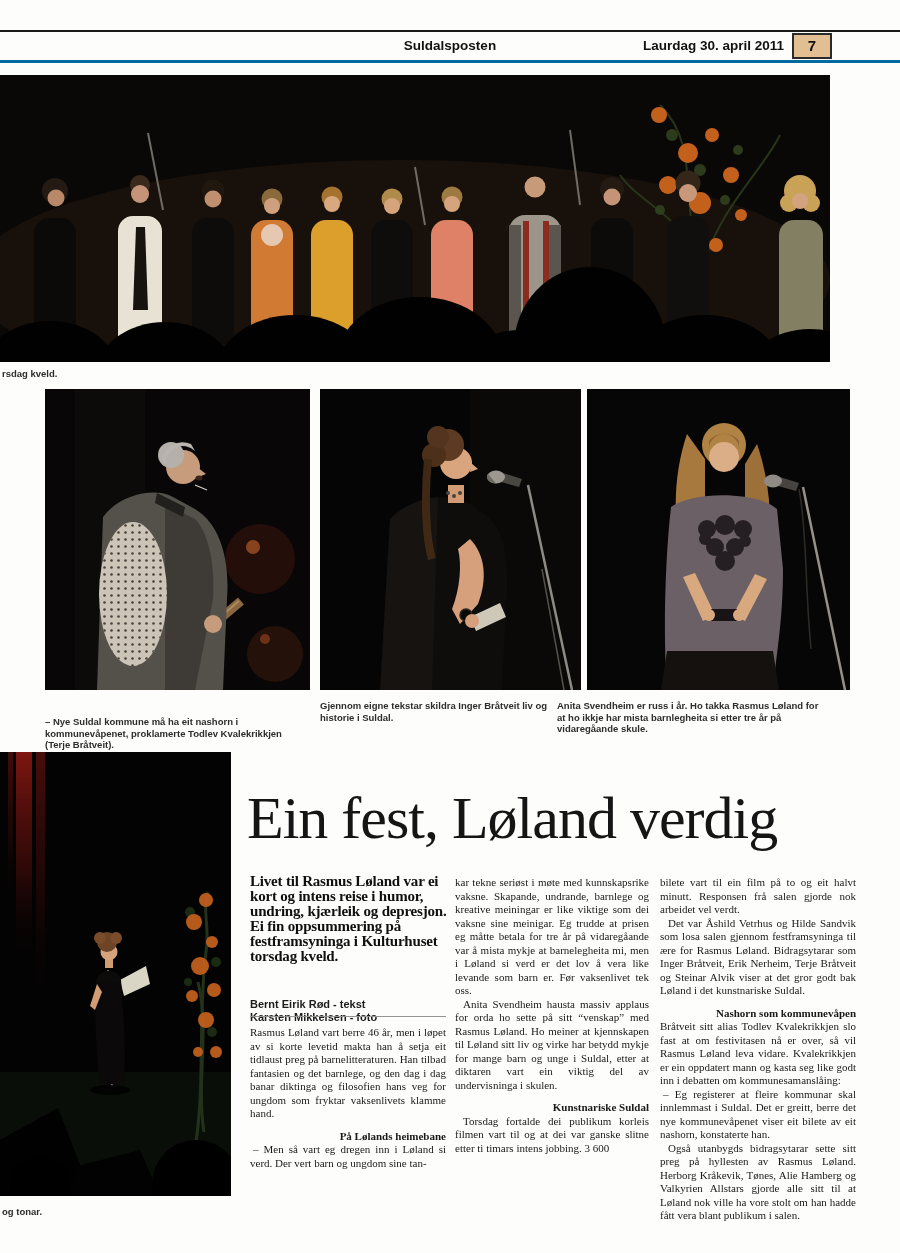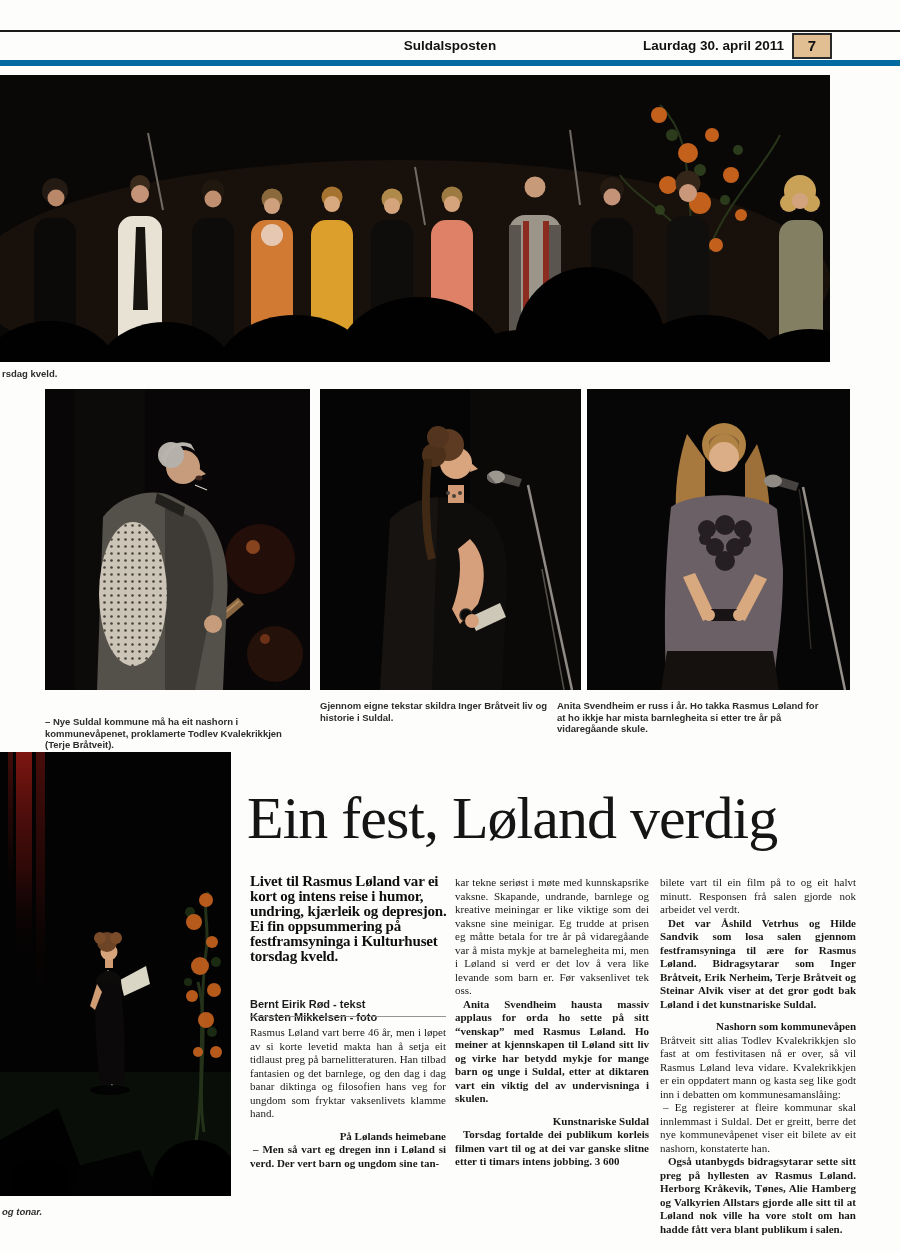--- a/index.html
+++ b/index.html
@@ -1,20 +1,20 @@
 <!DOCTYPE html>
 <html><head>
 <meta charset="utf-8">
 <style>
   html,body{margin:0;padding:0;background:#ffffff;}
   .page{position:relative;width:900px;height:1253px;background:#fdfdfc;overflow:hidden;
         font-family:"Liberation Sans",sans-serif;}
   
   .hdr{position:absolute;left:0;top:30px;width:900px;height:28px;
-       border-top:2px solid #1a1a1a;border-bottom:6px solid #0369a1;}
+       border-top:2px solid #1a1a1a;border-bottom:3px solid #0369a1;}
   .paper{position:absolute;left:0;right:0;top:6px;text-align:center;
          font:bold 13.5px "Liberation Sans",sans-serif;color:#111;}
   .date{position:absolute;right:116px;top:6px;
         font:bold 13.5px "Liberation Sans",sans-serif;color:#111;}
   .pagebox{position:absolute;right:68px;top:1px;width:36px;height:22px;
            background:#e1bf92;border:2px solid #2a2a2a;text-align:center;
            font:bold 15px/22px "Liberation Sans",sans-serif;color:#111;}
   
   .photo{position:absolute;overflow:hidden;background:#000;}
   .photo svg{display:block;width:100%;height:100%;}
@@ -22,35 +22,35 @@
   .ph-a{left:45px;top:389px;width:265px;height:301px;}
   .ph-b{left:320px;top:389px;width:261px;height:301px;}
   .ph-c{left:587px;top:389px;width:263px;height:301px;}
   .ph-left{left:0;top:752px;width:231px;height:444px;}
   
   .cap{position:absolute;font:bold 9.5px/11.5px "Liberation Sans",sans-serif;color:#2d2d2d;}
   .cap-top{left:2px;top:368px;width:220px;}
   .cap-a{left:45px;top:716px;width:262px;}
   .cap-b{left:320px;top:700px;width:258px;}
   .cap-c{left:557px;top:700px;width:263px;}
-  .cap-left{left:2px;top:1206px;width:220px;font-style:italic;}
+  .cap-left{left:2px;top:1206px;width:220px;}
   
   .headline{position:absolute;left:247px;top:786px;width:653px;margin:0;
             font:400 60px/64px "Liberation Serif",serif;color:#151515;
             letter-spacing:-1px;white-space:nowrap;}
   .lead{position:absolute;left:250px;top:874px;width:200px;
         font:bold 15px/15px "Liberation Serif",serif;color:#0f0f0f;letter-spacing:-0.2px;}
   .byline{position:absolute;left:250px;top:986px;
           font:bold 11px/12.5px "Liberation Sans",sans-serif;color:#1c1c1c;margin-top:12px;}
   .rule{position:absolute;left:250px;top:1016px;width:196px;height:1px;background:#979490;}
   .bodycol{position:absolute;font:11px/13.5px "Liberation Serif",serif;color:#191919;
            text-align:justify;overflow:hidden;}
   .bodycol p{margin:0;}
   .bodycol p.h{font-weight:bold;margin-top:9px;text-align:right;}
-  .bodycol p.ind{text-indent:8px;font-weight:bold;}
+  .bodycol p.ind{text-indent:8px;}
   .bodycol p.pd{text-indent:3px;}
   .col1{left:250px;top:1026px;width:196px;height:227px;}
   .col2{left:455px;top:876px;width:194px;height:377px;}
   .col3{left:660px;top:876px;width:196px;height:377px;}
 </style>
 </head>
 <body>
 
 <div class="page">
 

